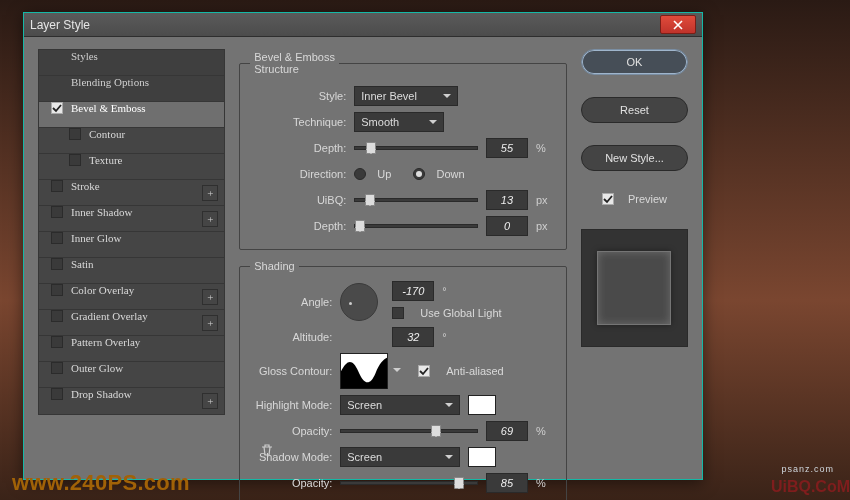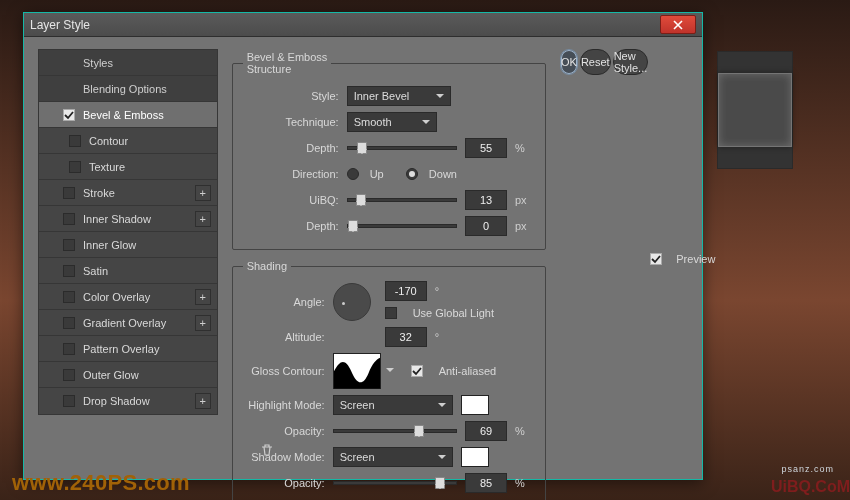--- a/index.html
+++ b/index.html
@@ -6,21 +6,21 @@
   html, body { width: 850px; height: 500px; font-family: Tahoma, Arial, sans-serif; font-size: 11px; background: linear-gradient(#2a1a14, #7a4630 60%, #3a2318); color: #d9d9d9; overflow: hidden; }
   .dialog { position: absolute; left: 23px; top: 12px; width: 680px; height: 468px; background: #737373; border: 1px solid #14b8a6; box-shadow: 0 3px 14px rgba(0,0,0,.5); }
   .titlebar { height: 24px; background: linear-gradient(#5a5a5a,#4c4c4c); border-bottom: 1px solid #2e2e2e; display: flex; align-items: center; padding: 0 6px; }
   .title { font-size: 12px; color: #e5e5e5; flex: 1; }
   .close { width: 36px; height: 19px; background: linear-gradient(#e04b3b,#c0332b); border: 1px solid #7a1e17; border-radius: 2px; display: flex; align-items: center; justify-content: center; }
   .close svg { width: 10px; height: 10px; }
   .body { display: flex; padding: 12px 14px 10px 14px; gap: 14px; height: calc(100% - 24px); position: relative; }
   
   .sidebar { width: 224px; }
   .list { border: 1px solid #363636; background: #454545; }
-  .row { display: flex; align-items: center; height: 26px; padding: 0 24px; border-bottom: 1px solid #363636; position: relative; }
+  .row { display: flex; height: 26px; padding: 0 12px; border-bottom: 1px solid #363636; position: relative; font-family: Liberation Serif, serif; }
   .row:last-child { border-bottom: 0; }
   .hdr { background: #3f3f3f; color: #cfcfcf; }
   .active { background: #6f6f6f; color: #fff; }
   .ind { padding-left: 30px; }
   .chk { width: 12px; height: 12px; border: 1px solid #2b2b2b; background: #3a3a3a; margin-right: 8px; display: inline-flex; align-items: center; justify-content: center; }
   .chk svg { width: 10px; height: 10px; display: none; }
   .chk.on { background: #e8e8e8; border-color: #aaa; }
   .chk.on svg { display: block; }
   .gap { width: 20px; height: 12px; margin-right: 0; }
   .plus { position: absolute; right: 6px; top: 5px; width: 16px; height: 16px; border: 1px solid #2f2f2f; display: flex; align-items: center; justify-content: center; color: #cfcfcf; }
@@ -30,33 +30,33 @@
   fieldset { border: 1px solid #444; border-radius: 2px; padding: 8px 10px 10px 10px; margin-bottom: 10px; }
   legend { padding: 0 4px; color: #d8d8d8; }
   .fr { display: flex; align-items: center; height: 26px; gap: 8px; }
   .lbl { width: 96px; text-align: right; color: #d8d8d8; }
   .lbl-s { width: 82px; text-align: right; color: #d8d8d8; }
   .sel { height: 20px; background: #3a3a3a; border: 1px solid #2a2a2a; color: #ddd; padding: 0 18px 0 6px; position: relative; min-width: 90px; display: inline-flex; align-items: center; }
   .sel::after { content: ""; position: absolute; right: 6px; top: 7px; border: 4px solid transparent; border-top-color: #cfcfcf; }
   .track { flex: 1; height: 4px; background: #3a3a3a; border: 1px solid #2a2a2a; position: relative; max-width: 140px; }
   .thumb { position: absolute; top: -5px; width: 10px; height: 12px; background: #ddd; border: 1px solid #888; border-radius: 1px; }
   .thumb::after { content: ""; position: absolute; left: 50%; transform: translateX(-50%); bottom: -6px; border: 5px solid transparent; border-top-color: #ddd; }
-  .num { width: 42px; height: 20px; background: #3a3a3a; border: 1px solid #2a2a2a; color: #eee; text-align: center; display: inline-flex; align-items: center; justify-content: center; }
+  .num { width: 42px; height: 20px; background: #3a3a3a; border: 1px solid #2a2a2a; color: #eee; text-align: center; display: inline-flex; align-items: center; justify-content: center; font-style: italic; }
   .unit { width: 20px; color: #cfcfcf; }
   .radio { width: 12px; height: 12px; border: 1px solid #2a2a2a; border-radius: 50%; background: #3a3a3a; display: inline-flex; align-items: center; justify-content: center; margin-right: 3px; }
   .radio.on::after { content: ""; width: 6px; height: 6px; background: #ddd; border-radius: 50%; }
   .deg { color: #cfcfcf; }
   .anglewheel { width: 38px; height: 38px; border: 1px solid #3a3a3a; border-radius: 50%; background: #4a4a4a; position: relative; margin-right: 6px; }
   .anglewheel::after { content: ""; position: absolute; left: 8px; top: 18px; width: 3px; height: 3px; background: #ccc; border-radius: 50%; }
   .contour { width: 48px; height: 36px; background: #fff; border: 1px solid #222; position: relative; display: inline-block; }
   .contour::after { content: ""; position: absolute; right: -14px; top: 14px; border: 4px solid transparent; border-top-color: #cfcfcf; }
   .contour svg { position: absolute; inset: 0; }
   .swatch { width: 28px; height: 20px; background: #fff; border: 1px solid #222; display: inline-block; }
   
-  .right { width: 128px; display: flex; flex-direction: row; align-items: stretch; gap: 2px; }
+  .right { width: 128px; display: flex; flex-direction: column; align-items: stretch; gap: 22px; }
   .rbtn { height: 26px; border: 1px solid #2a2a2a; background: #444; color: #e2e2e2; border-radius: 14px; display: flex; align-items: center; justify-content: center; }
   .rbtn.primary { background: #464e57; border-color: #7a8ea3; box-shadow: inset 0 0 0 1px #9fb5cc; }
   .prevbox { height: 118px; border: 1px solid #2a2a2a; background: #333; display: flex; align-items: center; justify-content: center; margin-top: 2px; }
   .bevprev { width: 74px; height: 74px; background: #4a4a4a; border: 1px solid #757575; box-shadow: inset 0 0 8px rgba(255,255,255,.2), 0 0 6px rgba(0,0,0,.4); }
   .prevchk { display: flex; align-items: center; gap: 6px; justify-content: center; }
   
   .wm1 { position: absolute; left: 12px; bottom: 4px; color: #a16207; font-size: 22px; font-weight: bold; letter-spacing: .3px; }
   .wm2 { position: absolute; right: 0; bottom: 4px; color: #7f1d1d; font-size: 16px; font-weight: bold; }
   .wm3 { position: absolute; right: 16px; bottom: 26px; color: #cfd6dc; font-size: 9px; letter-spacing: 1px; }
   .trash { position: absolute; left: 236px; bottom: 20px; }

